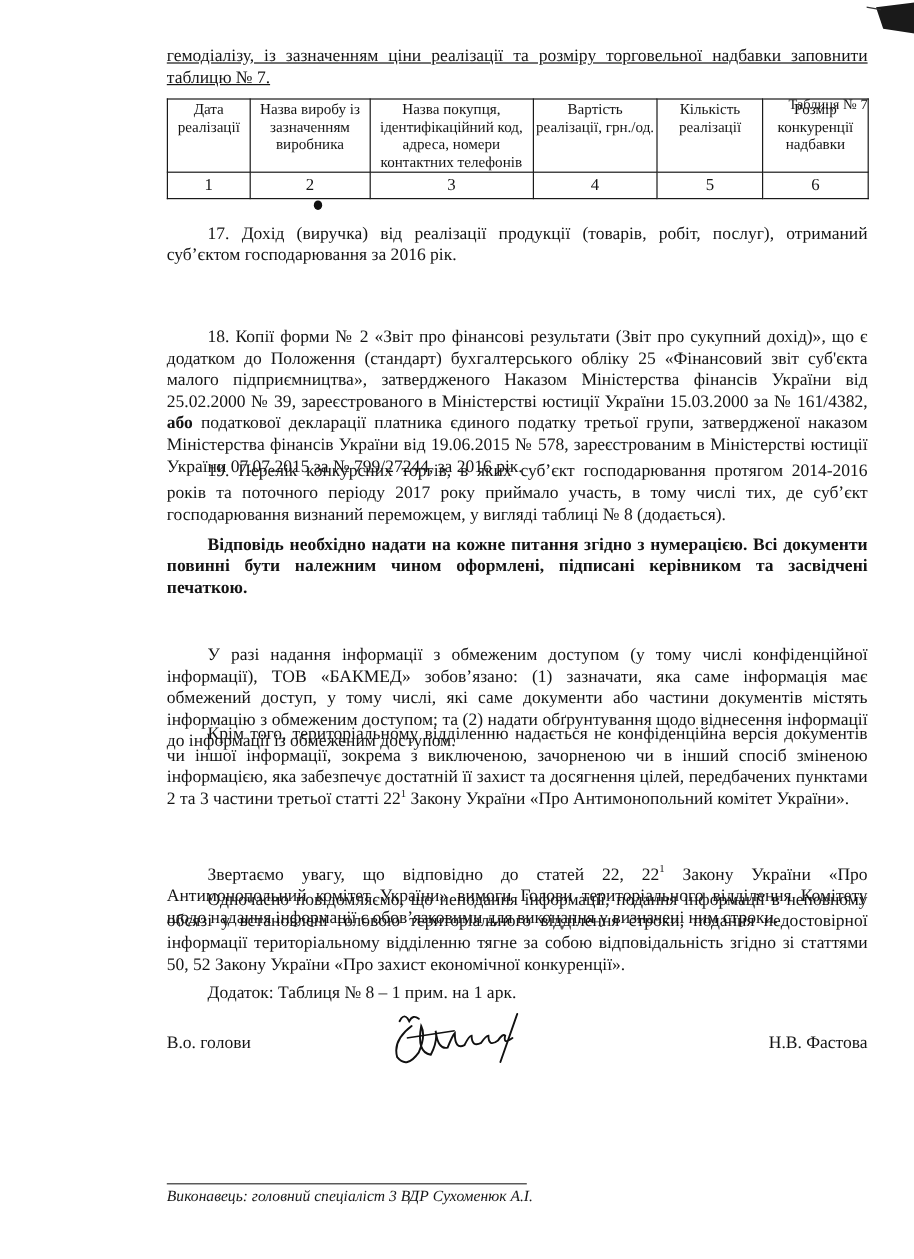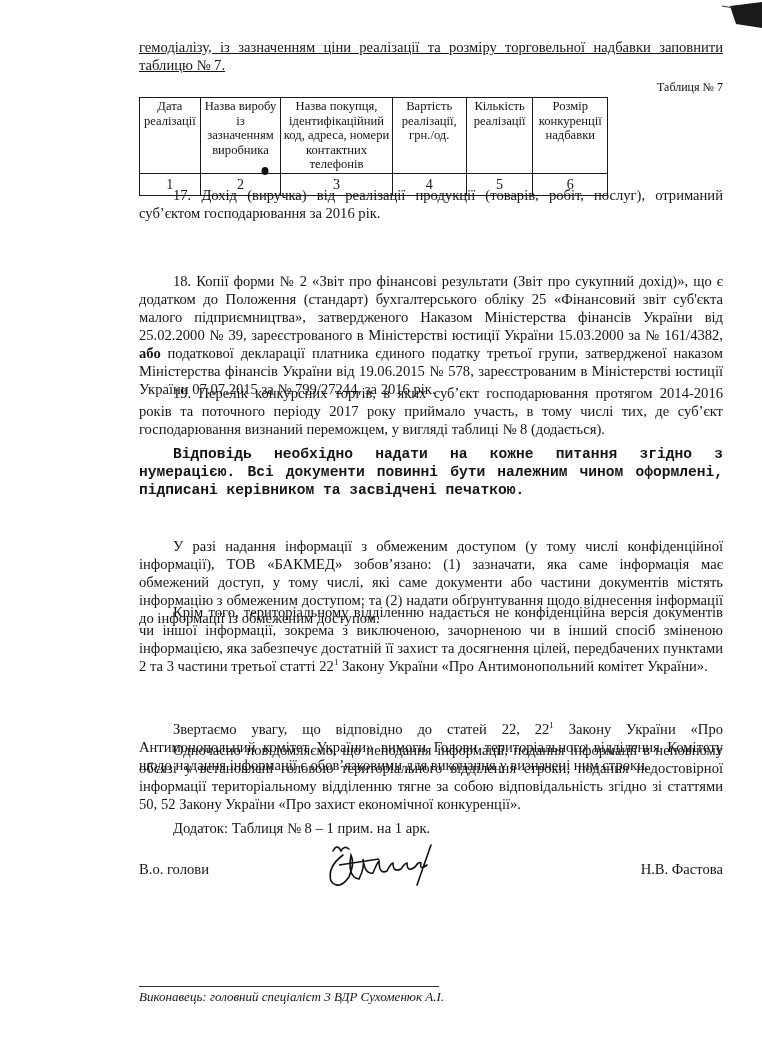--- a/index.html
+++ b/index.html
@@ -7,26 +7,26 @@
     width: 762px; height: 1049px; position: relative; overflow: hidden;
     font-family: "Liberation Serif", "DejaVu Serif", serif;
     color: #141414;
   }
   .page { position: absolute; left: 139px; top: 0; width: 584px; }
   .p {
     font-size: 14.6px; line-height: 18px; text-align: justify;
     margin: 0;
   }
   .indent { text-indent: 34px; }
-  .bold { font-weight: bold; font-family: Liberation Mono, monospace; }
+  .bold { font-weight: bold; }
   .table-caption {
     position: absolute; top: 78px; right: 0; font-size: 12px; line-height: 18px; text-align: center;
   }
   table.t7 {
-    position: absolute; top: 97px; left: 0; width: 469px;
+    position: absolute; top: 82px; left: 0; width: 585px;
     border-collapse: collapse; font-size: 12.6px; line-height: 14.5px;
   }
   table.t7 td {
     border: 1.3px solid #1a1a1a; text-align: center; vertical-align: top;
     padding: 1px 2px;
   }
   table.t7 tr.hdr td { height: 54px; }
   table.t7 tr.num td { font-size: 14px; height: 17px; vertical-align: middle; padding-top: 3px; }
   .block { position: absolute; left: 0; width: 584px; }
   sup { font-size: 9px; line-height: 0; vertical-align: 6px; }

